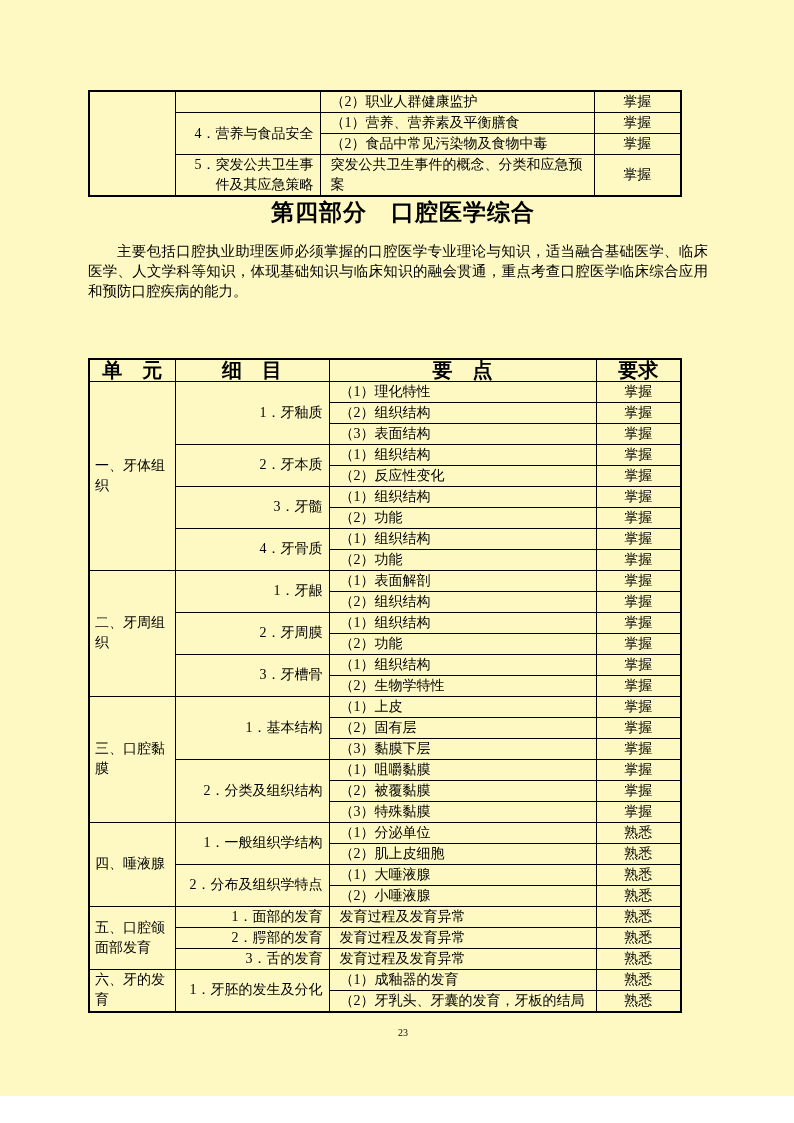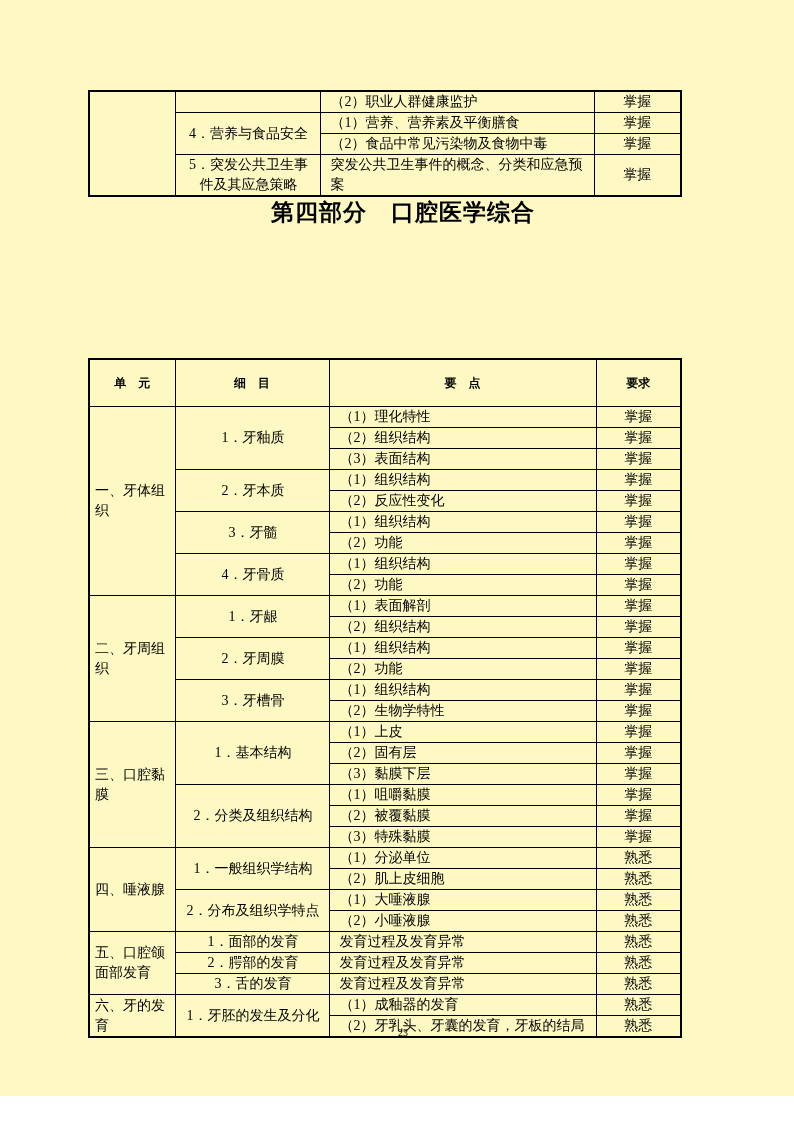--- a/index.html
+++ b/index.html
@@ -22,26 +22,26 @@
     border: 1px solid #000;
     vertical-align: middle;
     line-height: 20px;
     overflow: hidden;
     word-break: break-all;
   }
   .doc-table tr { height: 21px; }
   .doc-table thead tr { height: 22px; }
   .doc-table th {
     font-weight: bold;
-    font-size: 12px;
-    text-align: center;
-    padding: 13px 2px;
+    font-size: 20px;
+    text-align: center;
+    padding: 0 2px;
   }
   td.unit-cell   { padding: 0 6px 0 5px; text-align: left; }
-  td.detail-cell { padding: 0 6px 0 8px; text-align: center; }
+  td.detail-cell { padding: 0 6px 0 8px; text-align: right; }
   td.point-cell  { padding: 0 4px 0 10px; text-align: left; }
   td.req-cell    { padding: 0 2px; text-align: center; }
 
   .top-table  { position: absolute; left: 88px; top: 90px;  width: 592px; }
   .main-table { position: absolute; left: 88px; top: 358px; width: 592px; }
 
   .part-title {
     position: absolute;
     left: 12px; right: 0; top: 197px;
     margin: 0;
@@ -107,20 +107,21 @@
         <tr>
           <td class="detail-cell" rowspan="1">5．突发公共卫生事件及其应急策略</td>
           <td class="point-cell">突发公共卫生事件的概念、分类和应急预案</td>
           <td class="req-cell">掌握</td>
         </tr>
       </tbody>
   </table>
 
   <h1 class="part-title">第四部分　口腔医学综合</h1>
 
+  <p class="intro">主要包括口腔执业助理医师必须掌握的口腔医学专业理论与知识，适当融合基础医学、临床医学、人文学科等知识，体现基础知识与临床知识的融会贯通，重点考查口腔医学临床综合应用和预防口腔疾病的能力。</p>
 
 
   <table class="doc-table main-table">
     <colgroup>
       <col style="width:86px">
       <col style="width:154px">
       <col style="width:267px">
       <col style="width:85px">
     </colgroup>
     <thead>

